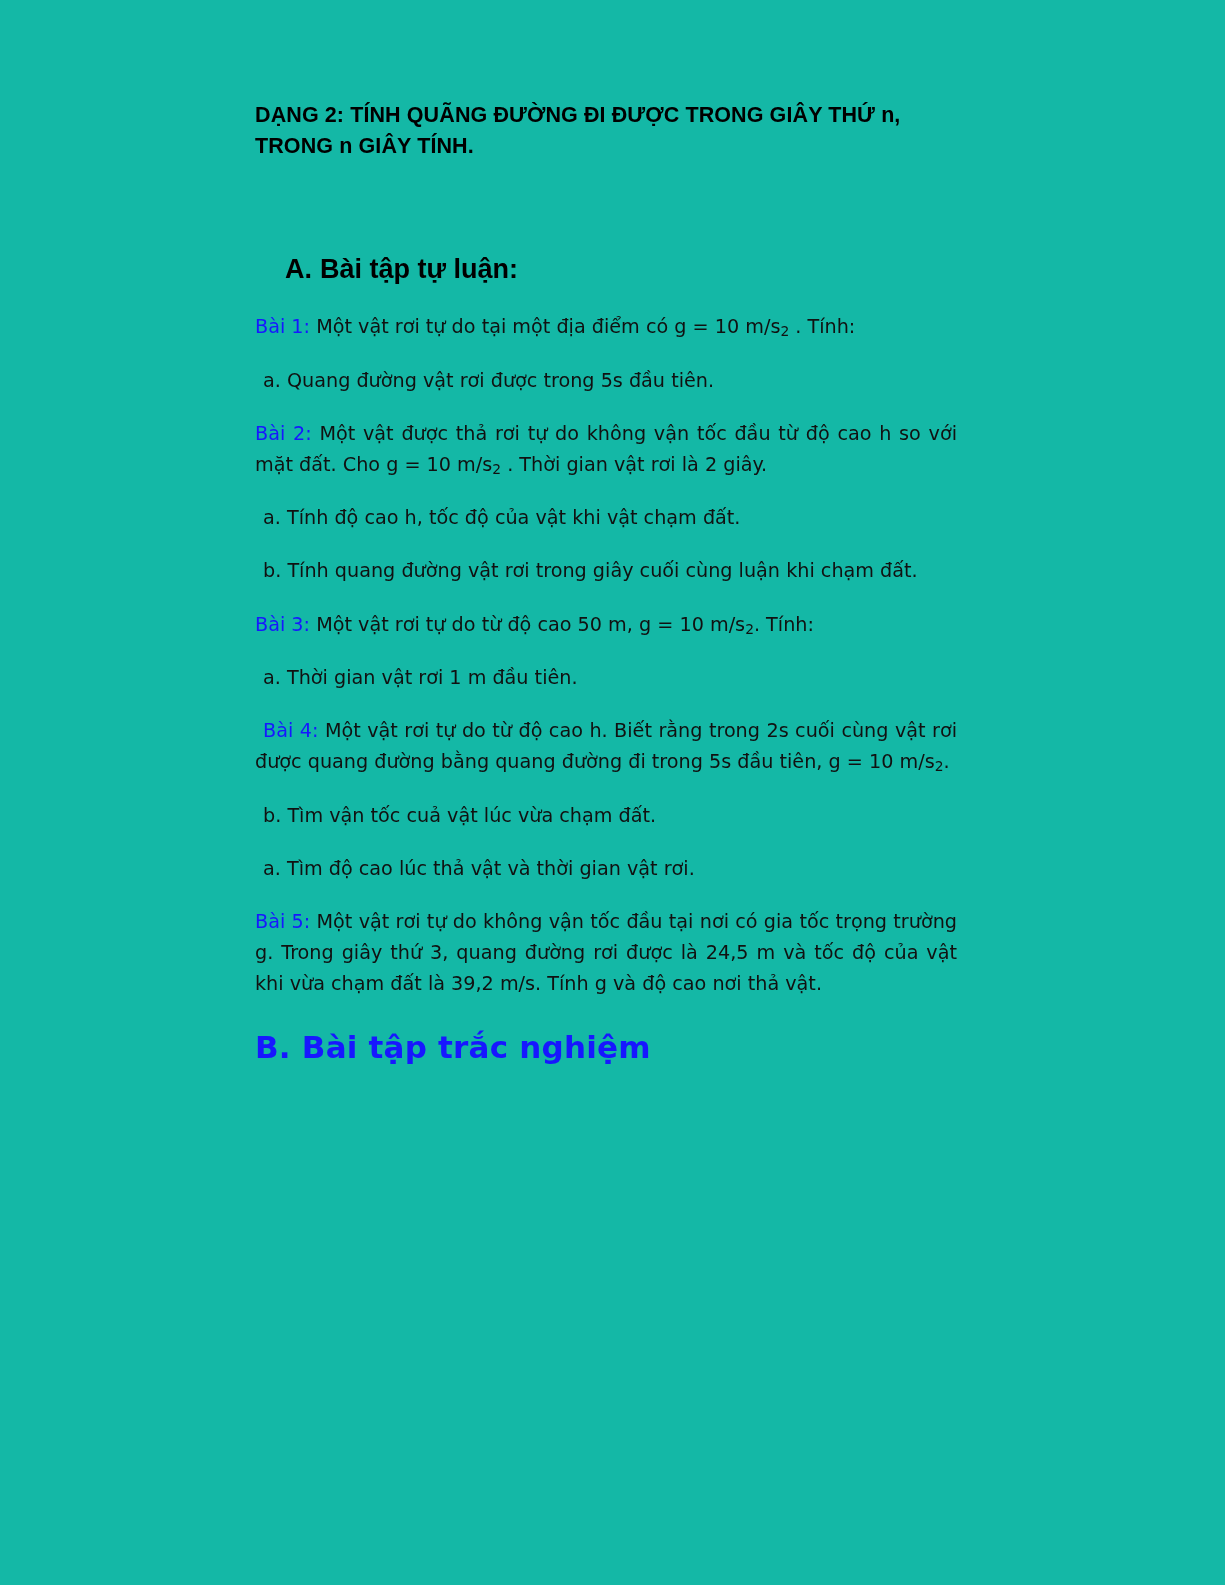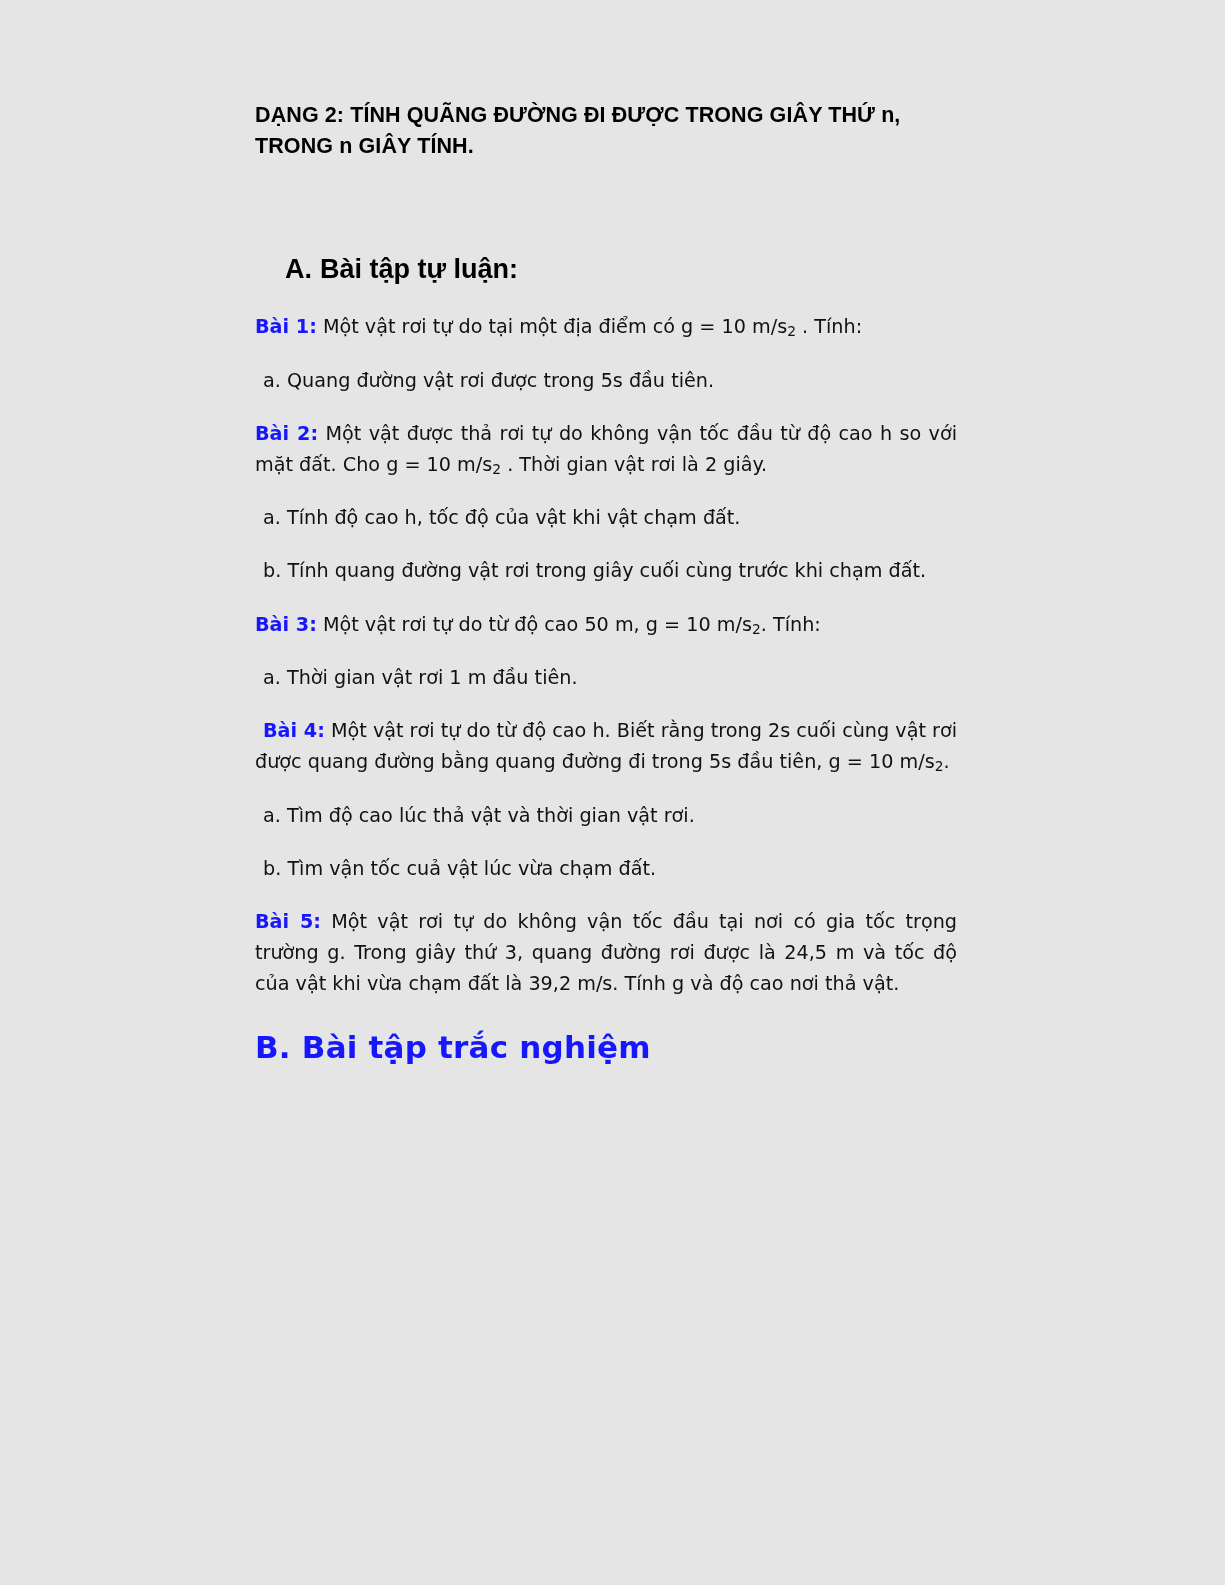--- a/index.html
+++ b/index.html
@@ -14,21 +14,21 @@
     color: #000000;
     position: relative;
     overflow: hidden;
   }
   .page {
     position: absolute;
     left: 0;
     top: 0;
     width: 1225px;
     height: 1585px;
-    background: #e5e5e5;
+    background: #14b8a6;
   }
   .content {
     position: absolute;
     left: 255px;
     top: 100px;
     width: 702px;
   }
   .doc-title {
     font-family: "Liberation Sans", sans-serif;
     font-size: 21.5px;
@@ -54,21 +54,21 @@
     line-height: 1.62;
     margin: 22px 0 0 0;
     text-align: justify;
     color: #111;
   }
   p.para.first {
     margin-top: 26px;
   }
   .lbl {
     color: #1717ff;
-    font-weight: bold;
+    font-weight: normal;
   }
   .indent {
     text-indent: 8px;
   }
   .sub {
     font-size: 0.72em;
     vertical-align: -0.22em;
     letter-spacing: 0;
   }
   .section-b {
@@ -105,42 +105,42 @@
 
     <p class="para">
       <span class="lbl">Bài 2:</span><span> Một vật được thả rơi tự do không vận tốc đầu từ độ cao h so với mặt đất. Cho g = 10 m/s</span><span class="sub">2</span><span> . Thời gian vật rơi là 2 giây.</span>
     </p>
 
     <p class="para indent">
       <span>a. Tính độ cao h, tốc độ của vật khi vật chạm đất.</span>
     </p>
 
     <p class="para indent">
-      <span>b. Tính quang đường vật rơi trong giây cuối cùng trước khi chạm đất.</span>
+      <span>b. Tính quang đường vật rơi trong giây cuối cùng luận khi chạm đất.</span>
     </p>
 
     <p class="para">
       <span class="lbl">Bài 3:</span><span> Một vật rơi tự do từ độ cao 50 m, g = 10 m/s</span><span class="sub">2</span><span>. Tính:</span>
     </p>
 
     <p class="para indent">
       <span>a. Thời gian vật rơi 1 m đầu tiên.</span>
     </p>
 
 
     <p class="para indent">
       <span class="lbl">Bài 4:</span><span> Một vật rơi tự do từ độ cao h. Biết rằng trong 2s cuối cùng vật rơi được quang đường bằng quang đường đi trong 5s đầu tiên, g = 10 m/s</span><span class="sub">2</span><span>.</span>
     </p>
 
     <p class="para indent">
-      <span>a. Tìm độ cao lúc thả vật và thời gian vật rơi.</span>
+      <span>b. Tìm vận tốc cuả vật lúc vừa chạm đất.</span>
     </p>
 
     <p class="para indent">
-      <span>b. Tìm vận tốc cuả vật lúc vừa chạm đất.</span>
+      <span>a. Tìm độ cao lúc thả vật và thời gian vật rơi.</span>
     </p>
 
     <p class="para">
       <span class="lbl">Bài 5:</span><span> Một vật rơi tự do không vận tốc đầu tại nơi có gia tốc trọng trường g. Trong giây thứ 3, quang đường rơi được là 24,5 m và tốc độ của vật khi vừa chạm đất là 39,2 m/s. Tính g và độ cao nơi thả vật.</span>
     </p>
 
     <h2 class="section-b">B. Bài tập trắc nghiệm</h2>
 
   </div>
 </div>

